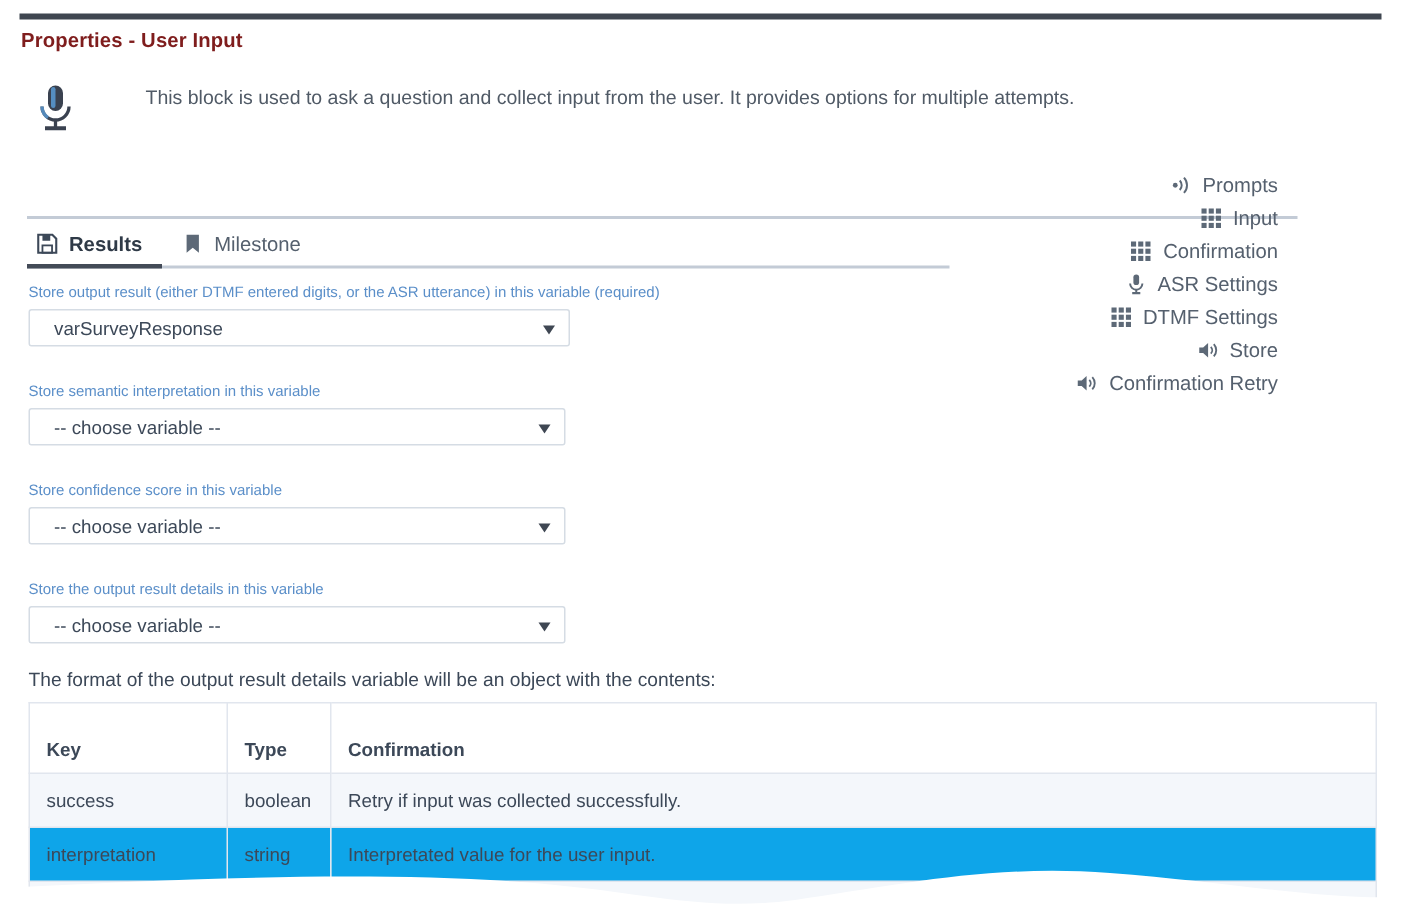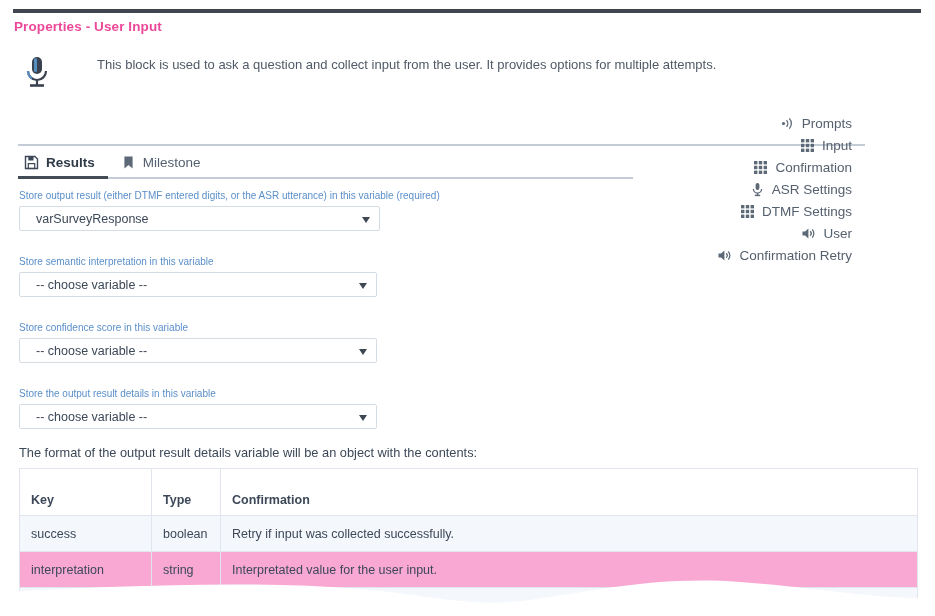--- a/index.html
+++ b/index.html
@@ -24,21 +24,21 @@
     width: 908px; height: 4px;
     background: #3f4650;
   }
 
   
   .panel-title {
     position: absolute;
     left: 14px; top: 19px;
     font-size: 13.5px;
     font-weight: bold;
-    color: #ec4899;
+    color: #7f1d1d;
     letter-spacing: .1px;
     white-space: nowrap;
   }
 
   
   .header-block {
     position: absolute;
     left: 14px; top: 48px;
     width: 900px; height: 52px;
   }
@@ -175,21 +175,21 @@
     vertical-align: middle;
   }
   .tbl th {
     font-weight: bold;
     background: #ffffff;
     height: 34px;
     padding-top: 24px; padding-bottom: 8px;
   }
   .tbl tbody tr { height: 36px; margin-top: 11px; }
   .tbl tbody tr.alt td { background: #f4f7fb; }
-  .tbl tbody tr.plain td { background: #f9a8d4; }
+  .tbl tbody tr.plain td { background: #0ea5e9; }
   .col-key { width: 132px; }
   .col-type { width: 69px; }
 
   
   .wave-overlay {
     position: absolute;
     left: 0; bottom: 0;
     width: 935px; height: 60px;
     pointer-events: none;
   }
@@ -300,21 +300,21 @@
     </div>
 
     <div class="tab">
       <span class="ticon">
         <svg viewBox="0 0 15 15" width="15" height="15">
           <path d="M1.5 5.6 h2.6 L7.4 2.6 v9.8 L4.1 9.4 H1.5 Z" fill="currentColor"></path>
           <path d="M9.2 5.2 a3.3 3.3 0 0 1 0 4.6" fill="none" stroke="currentColor" stroke-width="1.25"></path>
           <path d="M11.2 3.4 a6 6 0 0 1 0 8.2" fill="none" stroke="currentColor" stroke-width="1.25"></path>
         </svg>
       </span>
-      <span>User</span>
+      <span>Store</span>
     </div>
 
     <div class="tab">
       <span class="ticon">
         <svg viewBox="0 0 15 15" width="15" height="15">
           <path d="M1.5 5.6 h2.6 L7.4 2.6 v9.8 L4.1 9.4 H1.5 Z" fill="currentColor"></path>
           <path d="M9.2 5.2 a3.3 3.3 0 0 1 0 4.6" fill="none" stroke="currentColor" stroke-width="1.25"></path>
           <path d="M11.2 3.4 a6 6 0 0 1 0 8.2" fill="none" stroke="currentColor" stroke-width="1.25"></path>
         </svg>
       </span>

